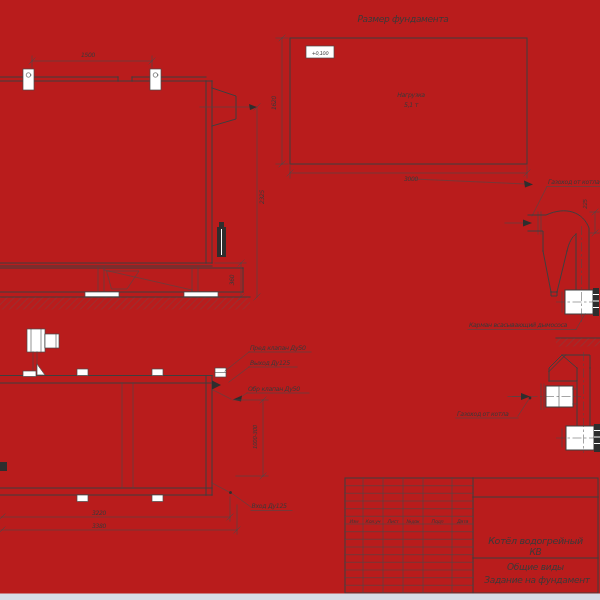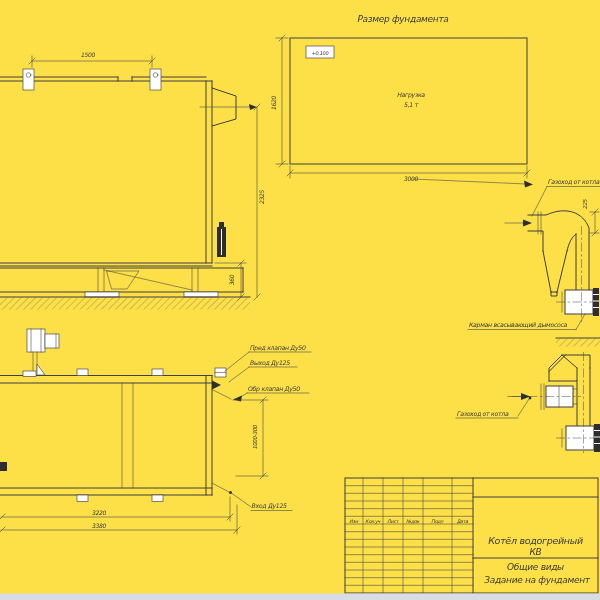--- a/index.html
+++ b/index.html
@@ -1,16 +1,16 @@
 <!DOCTYPE html>
 <html><head>
 <meta charset="utf-8">
 <style>
   html,body{margin:0;padding:0;background:#ffffff;}
-  .stage{position:relative;width:600px;height:600px;background:#fde047;overflow:hidden;}
+  .stage{position:relative;width:600px;height:600px;background:#b91c1c;overflow:hidden;}
   svg{position:absolute;left:0;top:0;}
   .s1{stroke:#3f3f3f;stroke-width:1;fill:none;stroke-linecap:square;}
   .s1f{stroke:#3f3f3f;stroke-width:1;fill:#ffffff;}
   .s0{stroke:#4a4a4a;stroke-width:0.6;fill:none;stroke-linecap:square;}
   .s0f{stroke:#4a4a4a;stroke-width:0.7;fill:#ffffff;}
   .cl{stroke:#4a4a4a;stroke-width:0.5;fill:none;stroke-dasharray:9 2.5 2.5 2.5;}
   .blk{fill:#2e2e2e;stroke:none;}
   .wn{stroke:#ffffff;stroke-width:1;fill:none;}
   .t{font-family:"DejaVu Sans",sans-serif;font-style:italic;fill:#3a3a3a;letter-spacing:-0.3px;}
 </style>

